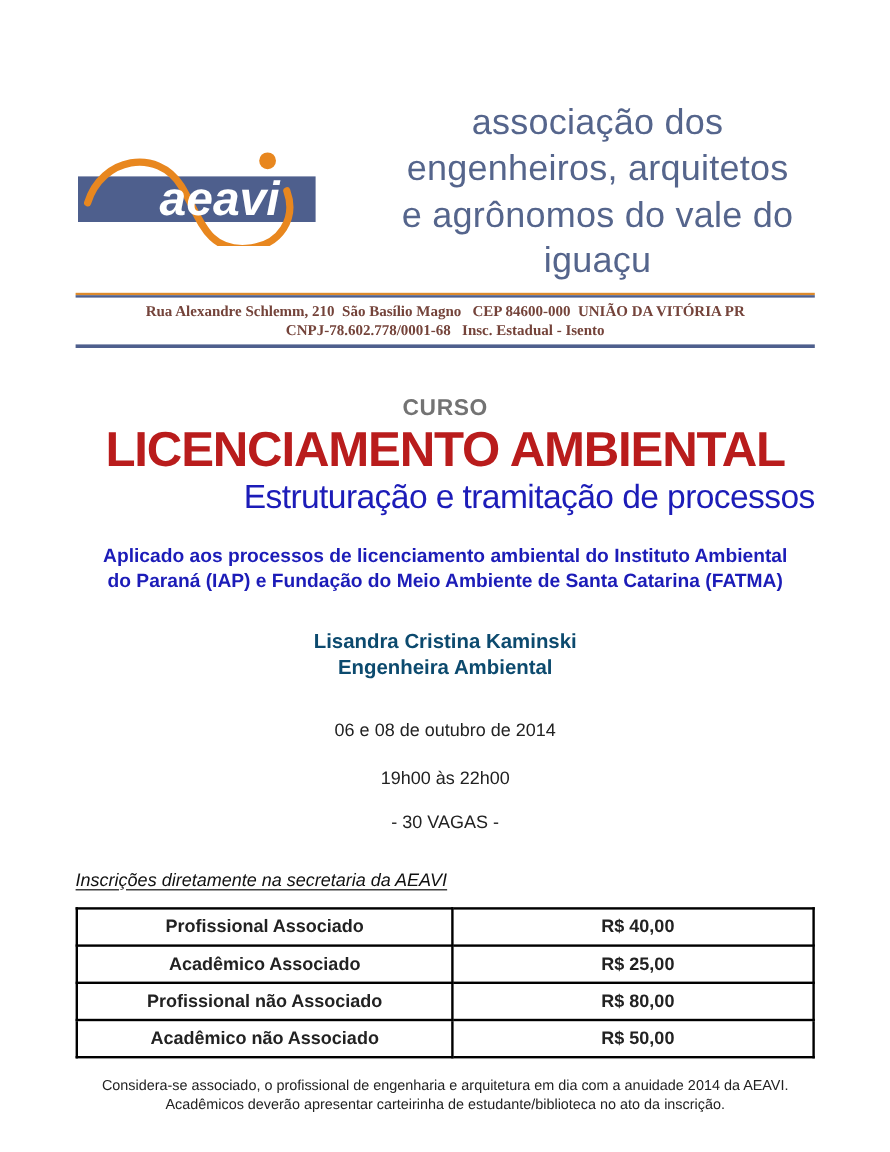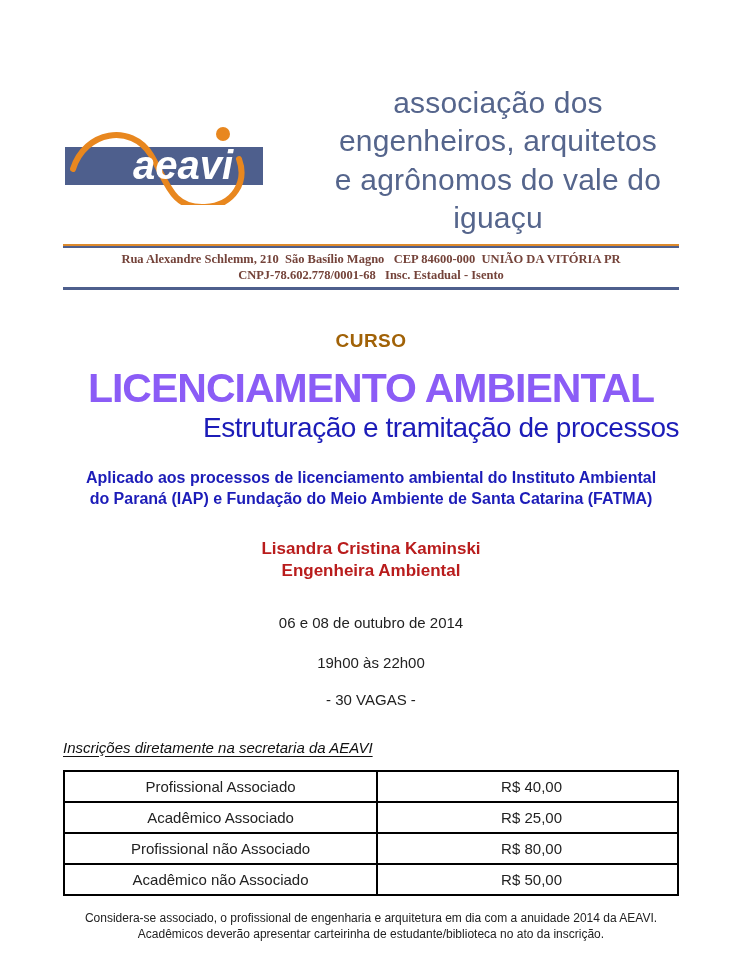--- a/index.html
+++ b/index.html
@@ -32,60 +32,61 @@
     font-weight:bold;
     color:#74433a;
     font-size:12.5px; line-height:1.3;
     margin:3px 0 4px 0;
   }
   .rule-navy { height:3px; background:#4e5f8d; }
 
   
   .kicker {
     margin-top:40px; text-align:center;
-    font-size:19px; font-weight:bold; color:#a16207;
+    font-size:19px; font-weight:bold; color:#737373;
     letter-spacing:0.5px;
   }
   .title {
-    margin-top:14px; text-align:center;
-    font-size:41px; font-weight:bold; color:#8b5cf6;
+    text-align:center;
+    font-size:41px; font-weight:bold; color:#b91c1c;
     letter-spacing:-1px; white-space:nowrap; line-height:1.1;
   }
   .subtitle {
     margin-top:1px; text-align:right;
     font-size:28px; font-weight:normal; color:#1c1cb8;
     letter-spacing:-0.5px; white-space:nowrap;
   }
   .description {
     margin-top:23px; text-align:center;
     font-size:16px; font-weight:bold; color:#1c1cb8;
     line-height:1.32; white-space:nowrap;
   }
   .instructor {
     margin-top:29px; text-align:center;
-    font-size:17px; font-weight:bold; color:#b91c1c;
+    font-size:17px; font-weight:bold; color:#0c4a6e;
     line-height:1.3;
   }
   .meta { text-align:center; font-size:15px; color:#222; }
   .meta.date  { margin-top:31px; }
   .meta.time  { margin-top:23px; }
   .meta.vagas { margin-top:20px; }
 
   
   .insc-heading {
     margin-top:31px;
     font-size:15px; color:#111;
     text-decoration:underline;
     text-underline-offset:3px;
     font-style:italic;
   }
   table.prices {
     margin-top:14px;
     width:616px;
     border-collapse:collapse;
+    font-weight:bold;
   }
   table.prices td {
     border:2px solid #000;
     height:31px;
     text-align:center; vertical-align:middle;
     font-size:15px; color:#222;
   }
   td.col-cat   { width:51%; }
   td.col-price { width:49%;padding-left:8px; }
 

